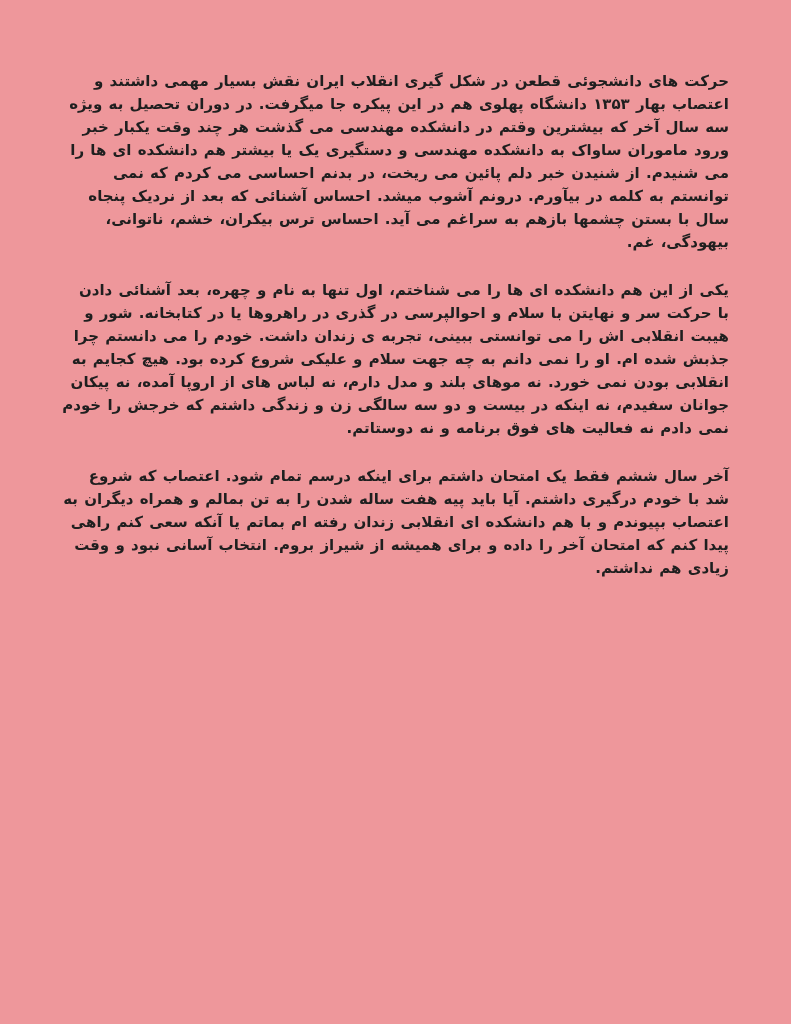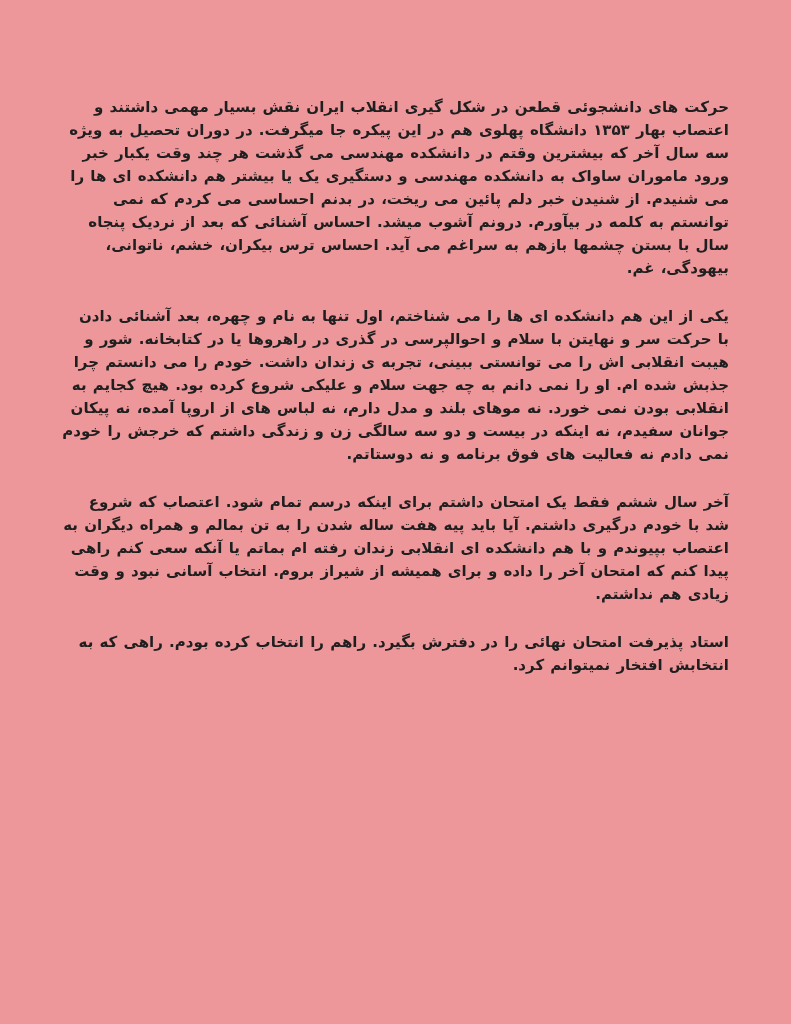--- a/index.html
+++ b/index.html
@@ -10,21 +10,21 @@
     width: 791px;
     height: 1024px;
     background: #ee979b;
     overflow: hidden;
     font-family: "DejaVu Sans", sans-serif;
   }
   .page {
     box-sizing: border-box;
     width: 791px;
     height: 1024px;
-    padding: 96px 62px 40px 62px;
+    padding: 70px 62px 40px 62px;
   }
   .doc-text {
     direction: rtl;
     text-align: right;
     color: #1f1f1f;
     font-size: 15px;
     line-height: 23px;
     font-weight: bold;
   }
   .doc-text p {
@@ -34,15 +34,14 @@
   }
 </style>
 </head>
 <body>
 
 <div class="page">
   <article class="doc-text">
     <p>حرکت های دانشجوئی قطعن در شکل گیری انقلاب ایران نقش بسیار مهمی داشتند و اعتصاب بهار ۱۳۵۳ دانشگاه پهلوی هم در این پیکره جا میگرفت. در دوران تحصیل به ویژه سه سال آخر که بیشترین وقتم در دانشکده مهندسی می گذشت هر چند وقت یکبار خبر ورود ماموران ساواک به دانشکده مهندسی و دستگیری یک یا بیشتر  هم دانشکده ای ها را می شنیدم. از شنیدن خبر دلم پائین می ریخت، در بدنم احساسی می کردم که نمی توانستم به کلمه در بیآورم. درونم آشوب میشد. احساس آشنائی که بعد از نردیک پنجاه سال با بستن چشمها بازهم به سراغم می آید. احساس ترس بیکران، خشم، ناتوانی، بیهودگی، غم.</p>
     <p>یکی از این هم دانشکده ای ها را می شناختم، اول تنها به نام و چهره، بعد آشنائی دادن با حرکت سر و نهایتن با سلام و احوالپرسی در گذری در راهروها یا در کتابخانه. شور و هیبت انقلابی اش را می توانستی ببینی، تجربه ی زندان داشت. خودم را می دانستم چرا جذبش شده ام. او را نمی دانم به چه جهت سلام و علیکی شروع کرده بود. هیچ کجایم به انقلابی بودن نمی خورد. نه موهای بلند و مدل دارم، نه لباس های از اروپا آمده، نه پیکان جوانان سفیدم، نه اینکه در بیست و دو سه سالگی زن و زندگی داشتم که خرجش را خودم نمی دادم نه فعالیت های فوق برنامه و نه دوستاتم.</p>
     <p>آخر سال ششم فقط یک امتحان داشتم برای اینکه درسم تمام شود.  اعتصاب که شروع شد با خودم درگیری داشتم. آیا باید پیه هفت ساله شدن را به تن بمالم و همراه دیگران به اعتصاب بپیوندم و با هم دانشکده ای انقلابی زندان رفته ام بماتم یا آنکه سعی کنم راهی پیدا کنم که امتحان آخر را داده و برای همیشه از شیراز بروم. انتخاب آسانی نبود و وقت زیادی هم نداشتم.</p>
-    <p>استاد پذیرفت امتحان نهائی را در دفترش بگیرد. راهم را انتخاب کرده بودم. راهی که به انتخابش افتخار نمیتوانم کرد.</p>
   </article>
 </div>
 
 </body></html>

